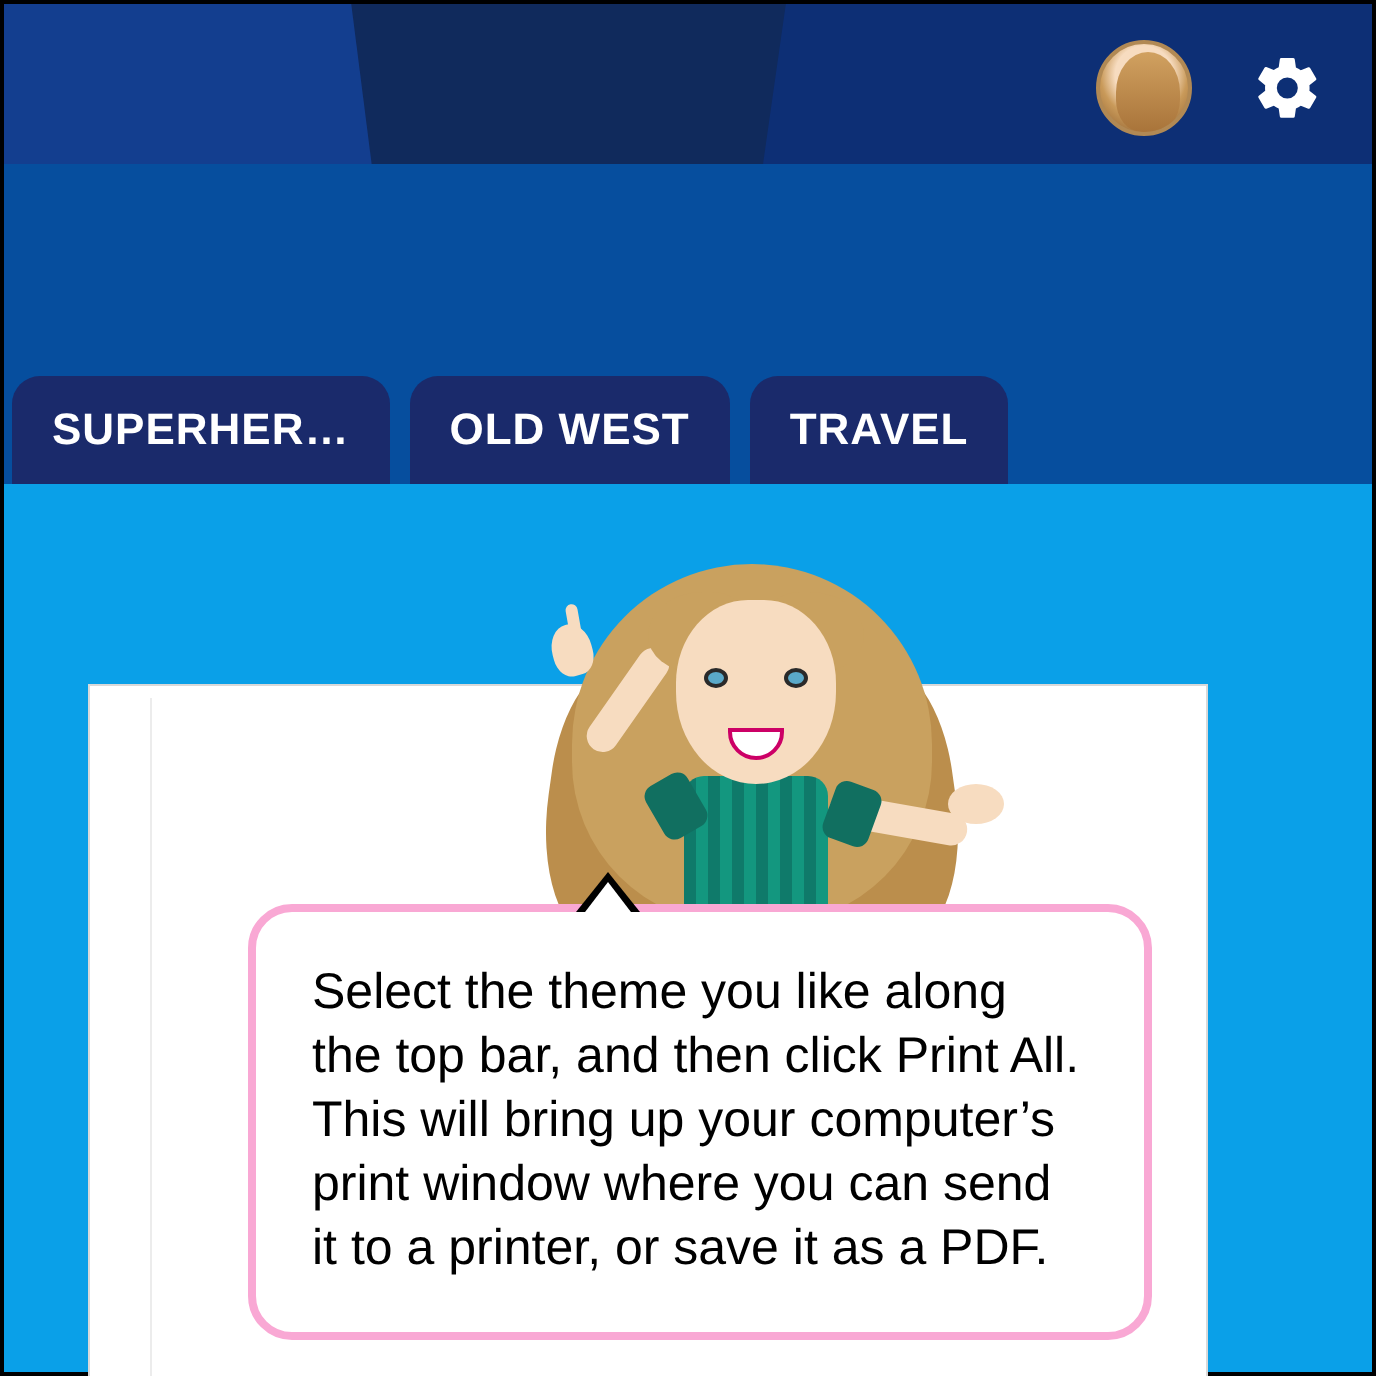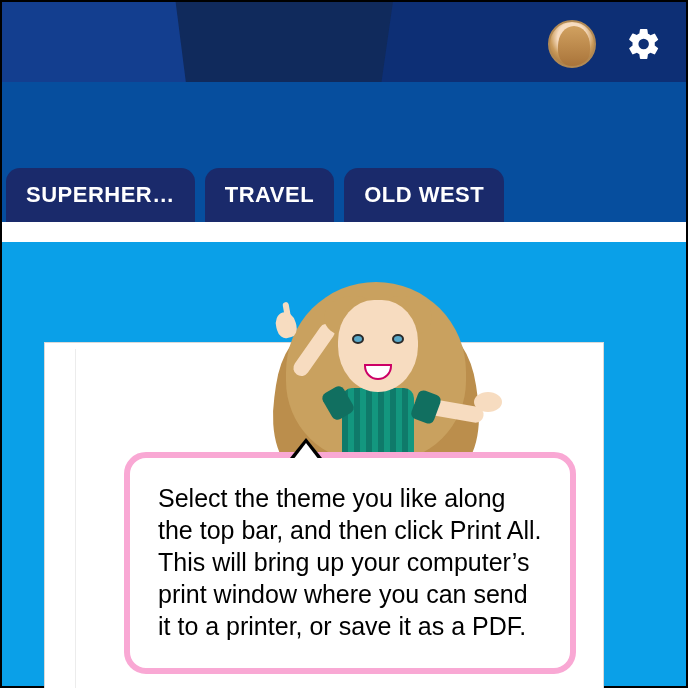--- a/index.html
+++ b/index.html
@@ -15,21 +15,21 @@
   .header .shard1 { position:absolute; left:-40px; top:-40px; width:300px; height:200px; background:#133e8f; transform: skew(-20deg,0deg) rotate(-5deg); }
   .header .shard2 { position:absolute; left:180px; top:-60px; width:260px; height:200px; background:#102a5c; transform: skew(15deg,0deg) rotate(8deg); }
   .header .shard3 { position:absolute; left:380px; top:-20px; width:400px; height:200px; background:#0d2f75; transform: skew(-12deg,0deg) rotate(-4deg); }
   .header-actions { position:absolute; right:22px; top:18px; display:flex; align-items:center; gap:28px; }
   .avatar-small { width:48px; height:48px; border-radius:50%; background: radial-gradient(circle at 50% 35%, #f7dcc0 0 40%, #c99a5a 60%, #8a5a2a 100%); border:2px solid #b18954; position:relative; overflow:hidden;}
   .avatar-small::after{ content:""; position:absolute; left:8px; top:4px; width:32px; height:40px; border-radius:50% 50% 40% 40%; background: linear-gradient(#d1a160,#a9743a);}
   .avatar-small .face{ position:absolute; left:14px; top:12px; width:20px; height:22px; background:#f7dcc0; border-radius:50%;}
   .gear-btn { width:40px; height:40px; display:flex; align-items:center; justify-content:center; cursor:pointer; }
   .gear-btn svg { width:36px; height:36px; fill:#fff; }
 
-  .subheader { height: 140px; background:#064e9e; position:relative; }
+  .subheader { height: 160px; background:#064e9e; position:relative; }
   .tabs { position:absolute; left:0; bottom:0; display:flex; gap:10px; padding-left:4px; }
   .tab {
     background:#1a2a6b;
     color:#fff;
     font-weight:700;
     font-size:22px;
     letter-spacing:0.5px;
     padding:14px 20px;
     border-radius:14px 14px 0 0;
     white-space:nowrap;
@@ -73,21 +73,21 @@
   .handL{position:absolute; left:30px; top:60px; width:20px; height:26px; background:#f7dcc0; border-radius:50% 50% 40% 40%; transform:rotate(-15deg);}
   .fingerL{position:absolute; left:38px; top:50px; width:6px; height:20px; background:#f7dcc0; border-radius:4px; transform:rotate(-10deg);}
   .armR{position:absolute; right:22px; top:150px; width:70px; height:16px; background:#f7dcc0; border-radius:10px; transform:rotate(10deg);}
   .handR{position:absolute; right:4px; top:140px; width:28px; height:20px; background:#f7dcc0; border-radius:50%;}
   .sleeveL{position:absolute; left:80px; top:136px; width:24px; height:30px; background:#116f60; border-radius:6px; transform:rotate(-30deg);}
   .sleeveR{position:absolute; right:68px; top:140px; width:24px; height:30px; background:#116f60; border-radius:6px; transform:rotate(20deg);}
 
   
   .bubble {
     position:absolute; left:122px; top:450px; width:452px;
-    background:#fff; border:6px solid #f9a8d4; border-radius:22px;
+    background:#fff; border:4px solid #f9a8d4; border-radius:22px;
     padding:24px 28px 26px 28px;
   }
   .bubble-text { font-size:25px; line-height:1.28; color:#000; }
   .bubble::after{
     content:""; position:absolute; top:-20px; left:160px;
     width:0; height:0; border-left:16px solid transparent; border-right:16px solid transparent;
     border-bottom:20px solid #000;
   }
   .bubble::before{
     content:""; position:absolute; top:-15px; left:163px;
@@ -112,22 +112,22 @@
         <svg viewBox="0 0 24 24">
             <path d="M19.14,12.94a7.14,7.14,0,0,0,.05-.94,7.14,7.14,0,0,0-.05-.94l2.11-1.65a.5.5,0,0,0,.12-.64l-2-3.46a.5.5,0,0,0-.61-.22l-2.49,1a7,7,0,0,0-1.63-.94l-.38-2.65A.5.5,0,0,0,13.77,2H9.77a.5.5,0,0,0-.49.42L8.9,5.07a7,7,0,0,0-1.63.94l-2.49-1a.5.5,0,0,0-.61.22l-2,3.46a.5.5,0,0,0,.12.64L4.4,11.06a7.14,7.14,0,0,0-.05.94,7.14,7.14,0,0,0,.05.94L2.29,14.59a.5.5,0,0,0-.12.64l2,3.46a.5.5,0,0,0,.61.22l2.49-1a7,7,0,0,0,1.63.94l.38,2.65a.5.5,0,0,0,.49.42h4a.5.5,0,0,0,.49-.42l.38-2.65a7,7,0,0,0,1.63-.94l2.49,1a.5.5,0,0,0,.61-.22l2-3.46a.5.5,0,0,0-.12-.64ZM11.77,15.5A3.5,3.5,0,1,1,15.27,12,3.5,3.5,0,0,1,11.77,15.5Z"></path>
           </svg>
       </div>
     </div>
   </div>
 
   <div class="subheader">
     <div class="tabs">
       <div class="tab">SUPERHER…</div>
+      <div class="tab">OLD WEST</div>
       <div class="tab">TRAVEL</div>
-      <div class="tab">OLD WEST</div>
     </div>
   </div>
 
   <div class="bluearea">
     <div class="paper"></div>
   </div>
 
   <div class="character">
     <div class="cape"></div>
     <div class="hair-wavesL"></div>

